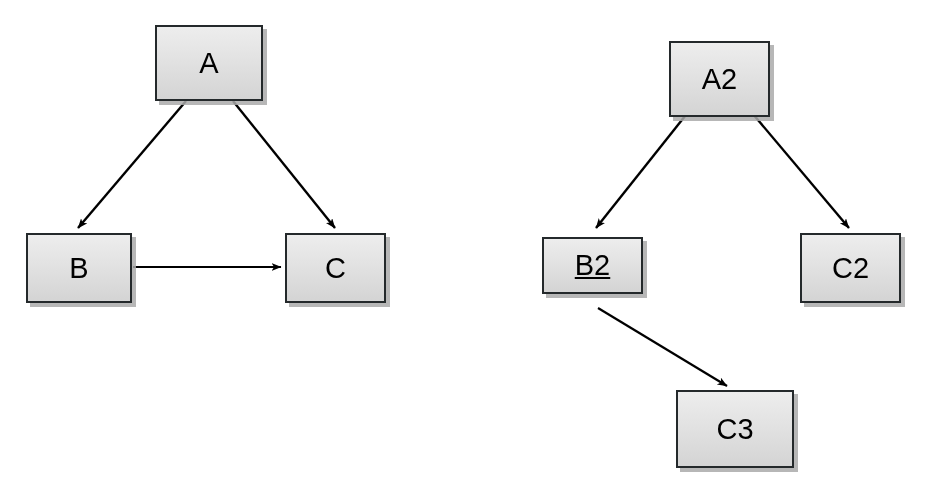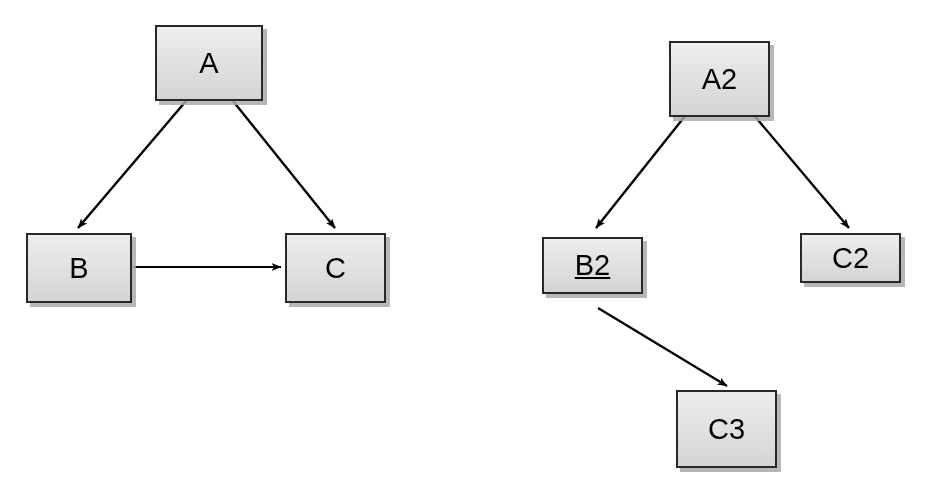--- a/index.html
+++ b/index.html
@@ -81,21 +81,21 @@
   </div>
 
   <div class="node" style="left:669px; top:41px; width:101px; height:76px;">
     <span class="node-label">A2</span>
   </div>
 
   <div class="node" style="left:542px; top:237px; width:101px; height:57px;text-decoration:underline;">
     <span class="node-label">B2</span>
   </div>
 
-  <div class="node" style="left:800px; top:233px; width:101px; height:50px;">
+  <div class="node" style="left:800px; top:233px; width:101px; height:70px;">
     <span class="node-label">C2</span>
   </div>
 
-  <div class="node" style="left:676px; top:390px; width:101px; height:78px;">
+  <div class="node" style="left:676px; top:390px; width:118px; height:78px;">
     <span class="node-label">C3</span>
   </div>
 
 </div>
 
 </body></html>

